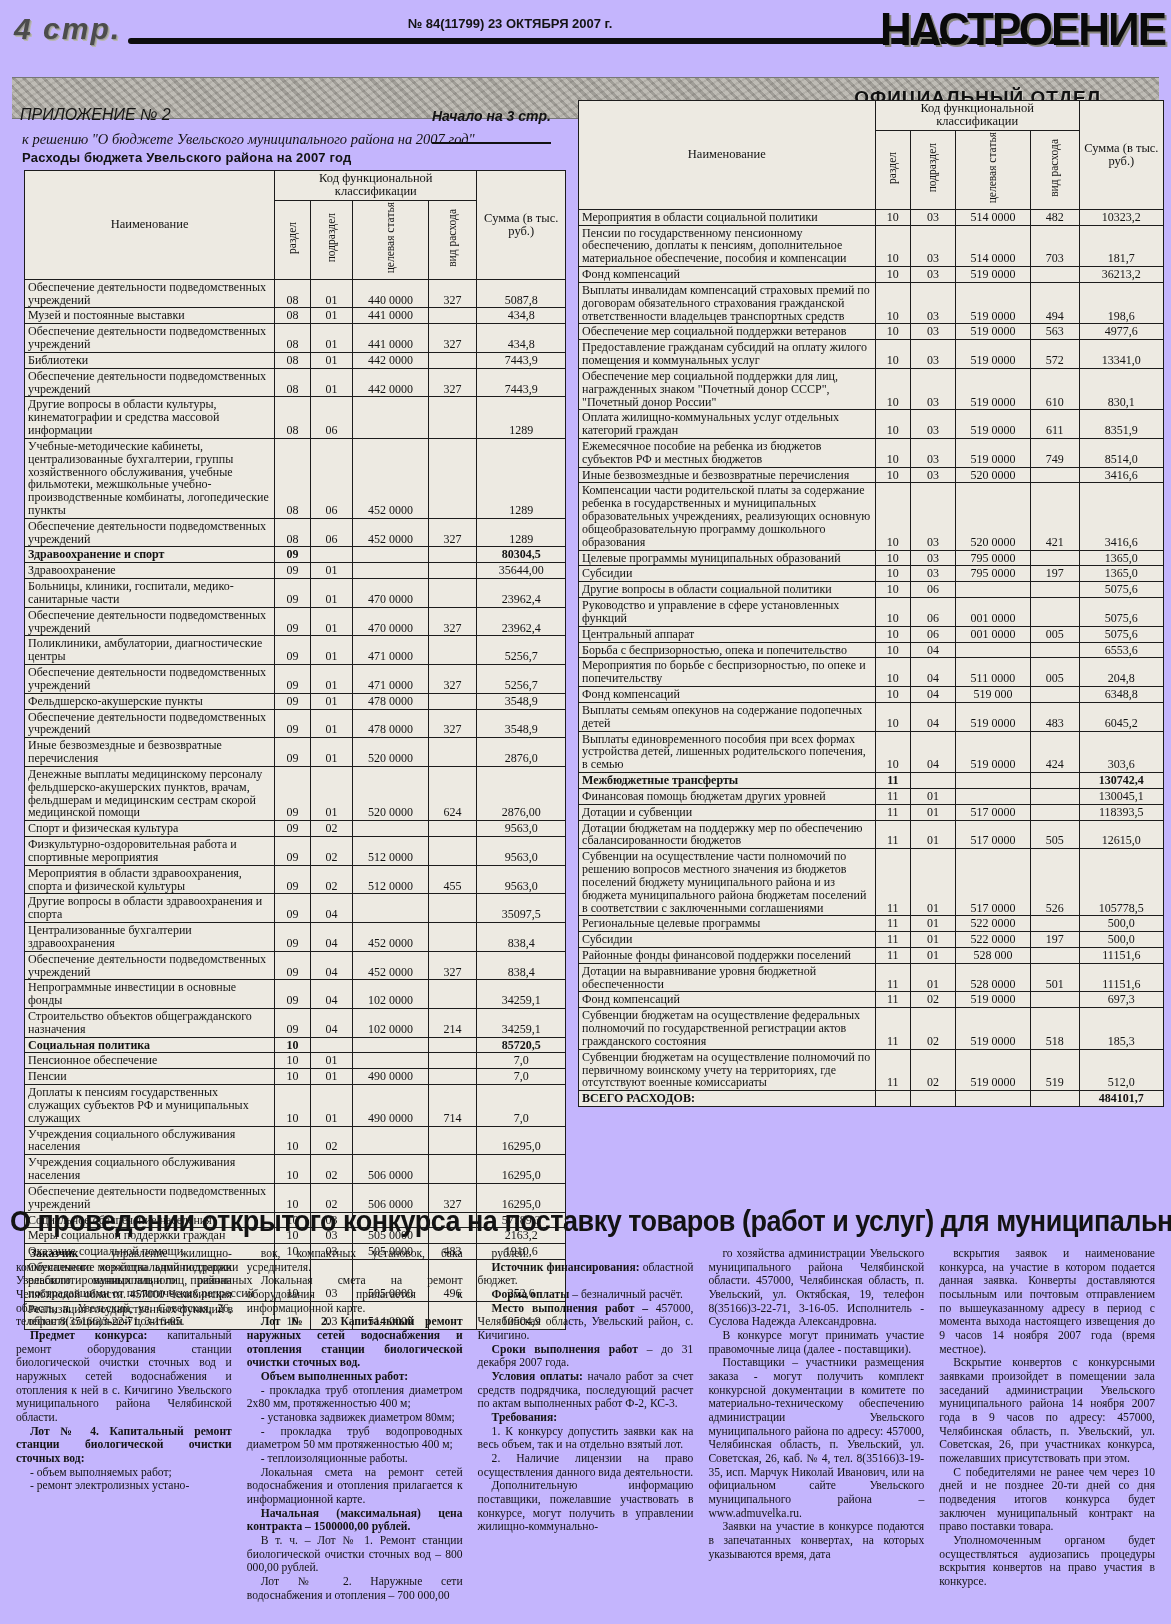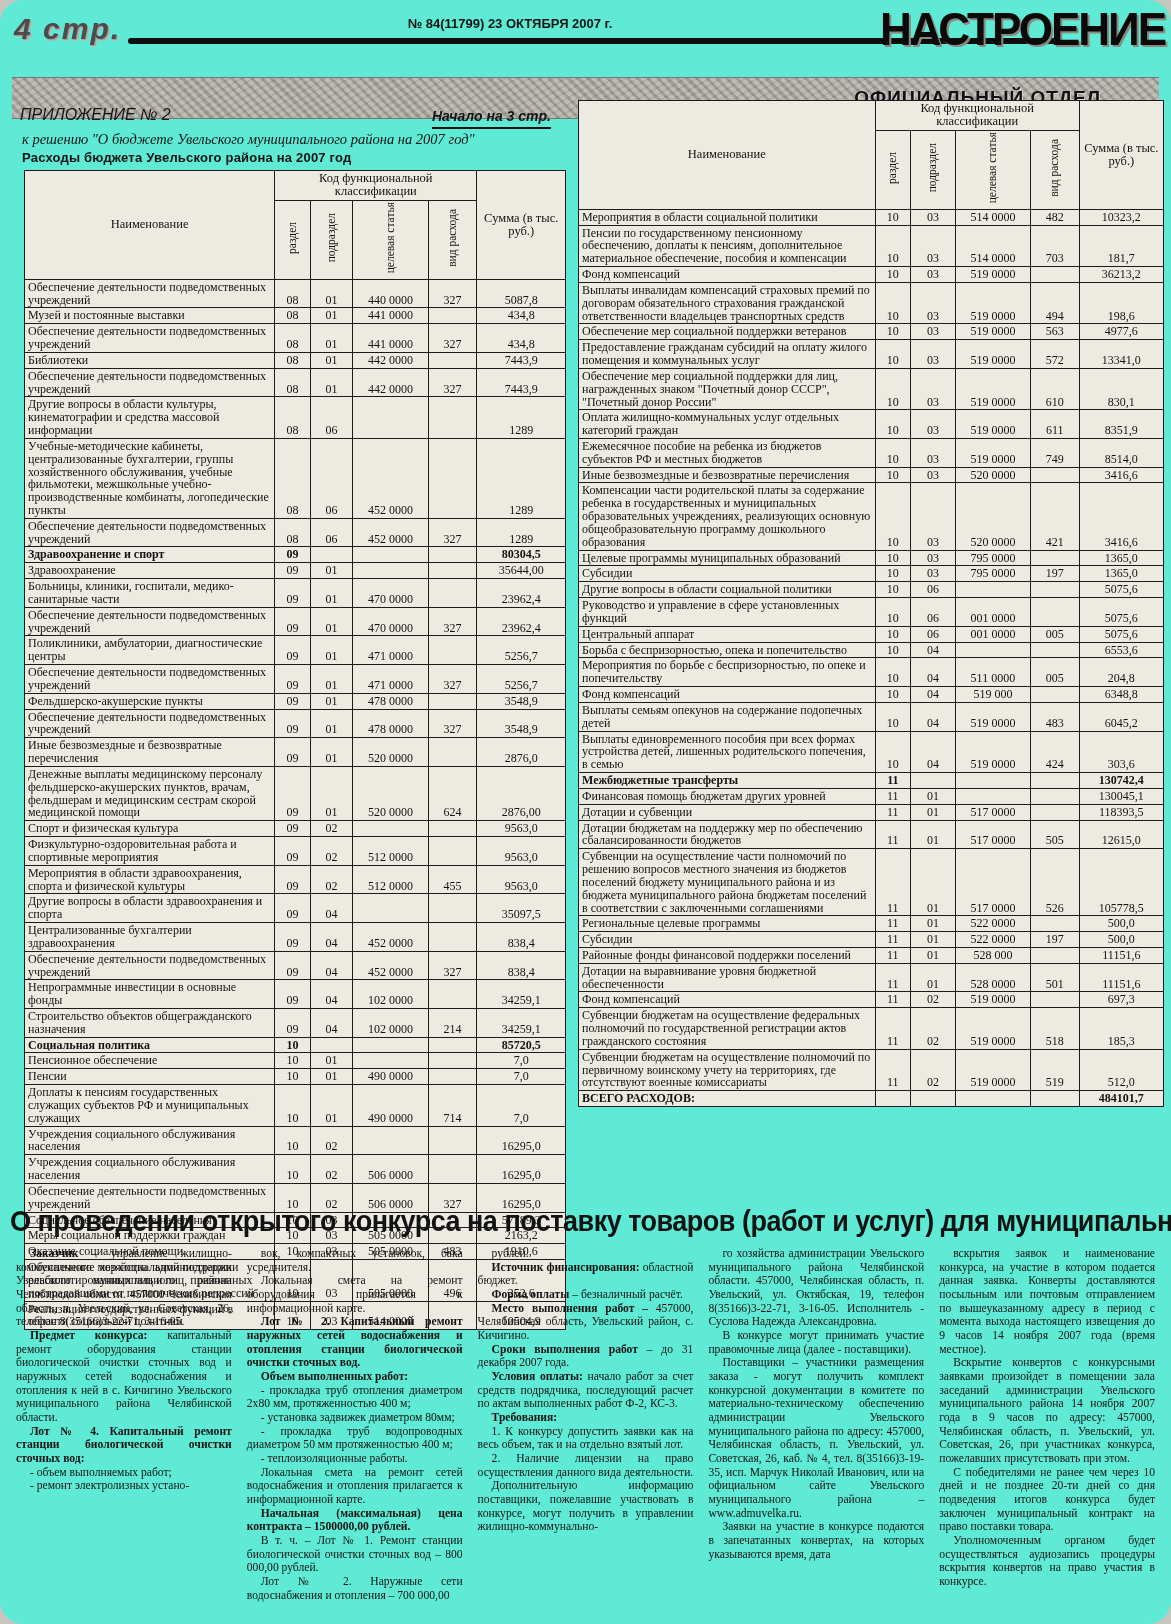--- a/index.html
+++ b/index.html
@@ -1,38 +1,38 @@
 <!DOCTYPE html>
 <html lang="ru"><head>
 <meta charset="utf-8">
 <style>
   html,body{margin:0;padding:0;background:#c9c6bf;}
-  .page{position:relative;width:1171px;height:1624px;background:#5eead4;overflow:hidden;
-        font-family:"Liberation Serif", serif;color:#131313;border-radius:23px;}
+  .page{position:relative;width:1171px;height:1624px;background:#c4b5fd;overflow:hidden;
+        font-family:"Liberation Serif", serif;color:#131313;}
   
   .page-label{position:absolute;left:14px;top:12px;font-family:"Liberation Sans",sans-serif;
     font-weight:900;font-style:italic;font-size:30px;color:#4c4c4c;letter-spacing:2px;
     text-shadow:1px 1px 0 #9b9b97, 2px 2px 0 #b9b7b1;}
   .issue-line{position:absolute;left:110px;top:16px;width:800px;text-align:center;
     font-family:"Liberation Sans",sans-serif;font-weight:bold;font-size:13px;}
   .header-rule{position:absolute;left:128px;top:38px;width:928px;height:6px;background:#0d0d0d;border-radius:3px;}
   .np-title{position:absolute;right:6px;top:4px;font-family:"Liberation Sans",sans-serif;
     font-weight:900;font-size:44px;letter-spacing:-2px;color:#0a0a0a;
     text-shadow:2px 2px 0 #8a8880;transform:scaleY(1.05);}
   .band{position:absolute;left:12px;top:58px;width:1147px;height:40px;background:#b5b2ab;
     background-image:repeating-linear-gradient(45deg,rgba(90,88,84,.25) 0 3px,rgba(210,208,202,.25) 3px 7px),
                      repeating-linear-gradient(-30deg,rgba(80,78,74,.15) 0 2px,rgba(200,198,192,.15) 2px 6px);
     border-top:1px solid #777;border-bottom:1px solid #777;margin-top:19px;}
   .band-label{position:absolute;right:58px;top:9px;font-family:"Liberation Sans",sans-serif;
     font-weight:900;font-size:19px;letter-spacing:1px;color:#111;text-shadow:1px 1px 0 #d8d6d0;}
   
   .appendix-label{position:absolute;left:20px;top:106px;font-style:italic;font-size:16px;
     font-family:"Liberation Sans",sans-serif;}
   .continued{position:absolute;left:432px;top:108px;font-family:"Liberation Sans",sans-serif;
-    font-weight:900;font-size:14px;font-style:italic;border-bottom:2px solid #111;padding-bottom:3px;}
+    font-weight:900;font-size:14px;font-style:italic;border-bottom:2px solid #111;padding-bottom:18px;}
   .resolution{position:absolute;left:22px;top:131px;font-style:italic;font-size:14.5px;}
   .budget-title{position:absolute;left:22px;top:150px;font-family:"Liberation Sans",sans-serif;
     font-weight:900;font-size:13px;letter-spacing:.2px;}
   
   .budget-table{position:absolute;border-collapse:collapse;table-layout:fixed;
     font-size:12px;line-height:1.07;background:#edeae2;}
   .budget-table.left{left:24px;top:170px;width:542px;}
   .budget-table.right{left:578px;top:100px;width:586px;}
   .budget-table th,.budget-table td{border:1.4px solid #1c1c1c;padding:1px 3px;vertical-align:bottom;}
   .budget-table thead th{vertical-align:middle;text-align:center;font-weight:normal;font-size:12.5px;}

